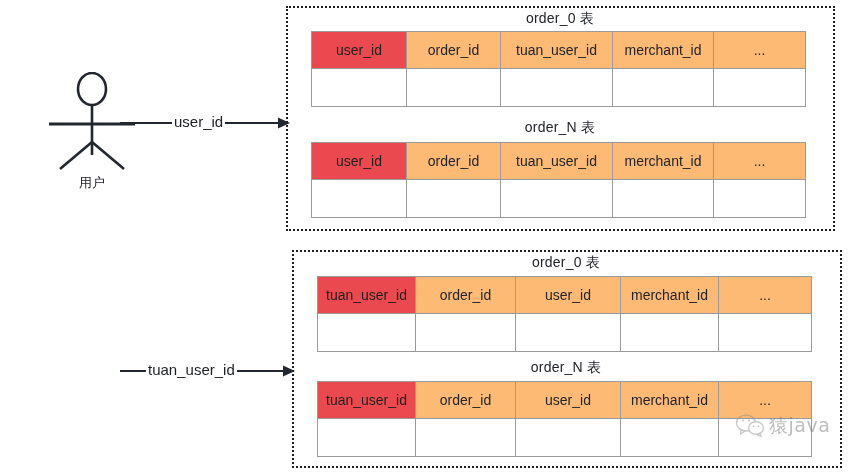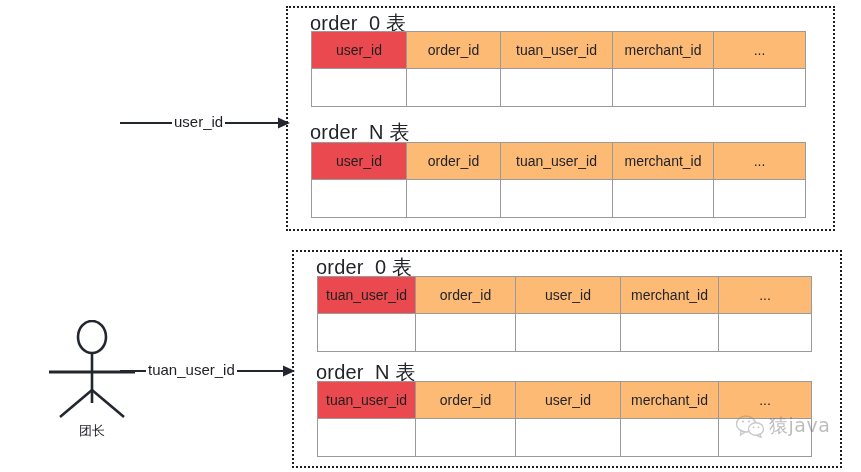--- a/index.html
+++ b/index.html
@@ -20,22 +20,22 @@
   .group-box {
     position: absolute;
     border: 2px dotted #1d1f23;
     box-sizing: border-box;
     background: transparent;
   }
 
   
   .table-title {
     position: absolute;
-    text-align: left;
-    font-size: 20px;
+    text-align: center;
+    font-size: 14px;
     color: #22242a;
     letter-spacing: .2px;
     white-space: nowrap;
   }
 
   
   .tbl {
     position: absolute;
     display: flex;
     flex-direction: column;
@@ -96,21 +96,20 @@
     white-space: nowrap;
     background: #ffffff;
     padding: 0 2px;
     line-height: 1;
   }
 
   
   .watermark {
     position: absolute;
     display: flex;
-    align-items: center;
     gap: 4px;
     opacity: .45;
     pointer-events: none;
   }
   .watermark-text {
     font-size: 19px;
     color: #6d6d6d;
     font-family: "DejaVu Sans", sans-serif;
     letter-spacing: .5px;
   }
@@ -193,39 +192,39 @@
     </div>
     <div class="tbl-row">
       <div class="cell body" style="width:99px;"></div>
       <div class="cell body" style="width:101px;"></div>
       <div class="cell body" style="width:106px;"></div>
       <div class="cell body" style="width:99px;"></div>
       <div class="cell body" style="width:94px;"></div>
     </div>
   </div>
 
-
-  <div class="connector" style="left:120px; top:110px; width:170px; height:26px;">
-    <svg width="170" height="26" viewBox="0 0 170 26">
-      <line x1="0" y1="13" x2="162" y2="13" stroke="#22262e" stroke-width="2"></line>
-      <polygon points="170,13 158,7.5 158,18.5" fill="#22262e"></polygon>
-    </svg>
-  </div>
-  <div class="conn-label" style="left:172px; top:114px;">user_id</div>
-
-  <div class="actor" style="left:44px; top:320px; width:96px; height:120px;">
+  <div class="actor" style="left:44px; top:72px; width:96px; height:120px;">
     <svg width="96" height="100" viewBox="0 0 96 100">
       <ellipse cx="48" cy="17" rx="14" ry="16" fill="#ffffff" stroke="#22262e" stroke-width="2.6"></ellipse>
       <line x1="48" y1="33" x2="48" y2="83" stroke="#22262e" stroke-width="2.6"></line>
       <line x1="5" y1="52" x2="91" y2="52" stroke="#22262e" stroke-width="3"></line>
       <line x1="48" y1="70" x2="16" y2="97" stroke="#22262e" stroke-width="2.6"></line>
       <line x1="48" y1="70" x2="80" y2="97" stroke="#22262e" stroke-width="2.6"></line>
     </svg>
-    <div class="actor-label" style="top:102px;">团长</div>
-  </div>
+    <div class="actor-label" style="top:102px;">用户</div>
+  </div>
+
+  <div class="connector" style="left:120px; top:110px; width:170px; height:26px;">
+    <svg width="170" height="26" viewBox="0 0 170 26">
+      <line x1="0" y1="13" x2="162" y2="13" stroke="#22262e" stroke-width="2"></line>
+      <polygon points="170,13 158,7.5 158,18.5" fill="#22262e"></polygon>
+    </svg>
+  </div>
+  <div class="conn-label" style="left:172px; top:114px;">user_id</div>
+
 
   <div class="connector" style="left:120px; top:358px; width:175px; height:26px;">
     <svg width="175" height="26" viewBox="0 0 175 26">
       <line x1="0" y1="13" x2="167" y2="13" stroke="#22262e" stroke-width="2"></line>
       <polygon points="175,13 163,7.5 163,18.5" fill="#22262e"></polygon>
     </svg>
   </div>
   <div class="conn-label" style="left:146px; top:362px;">tuan_user_id</div>
 
   <div class="watermark" style="left:735px; top:413px;">

